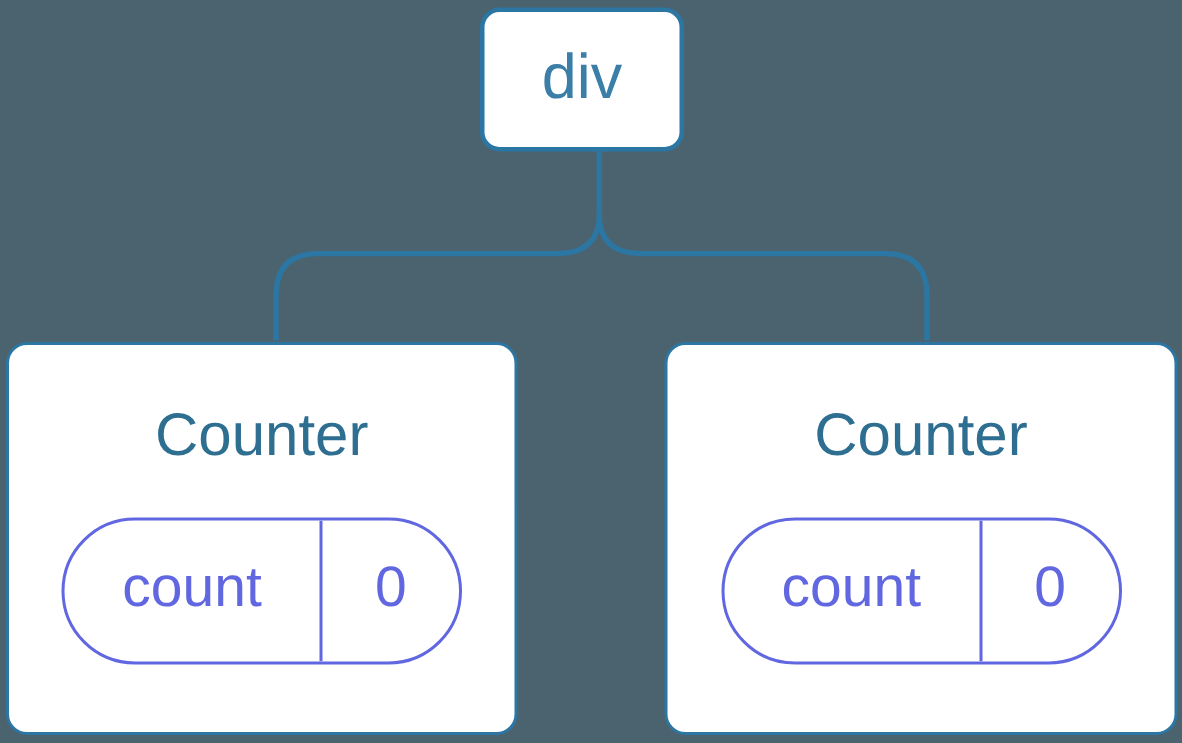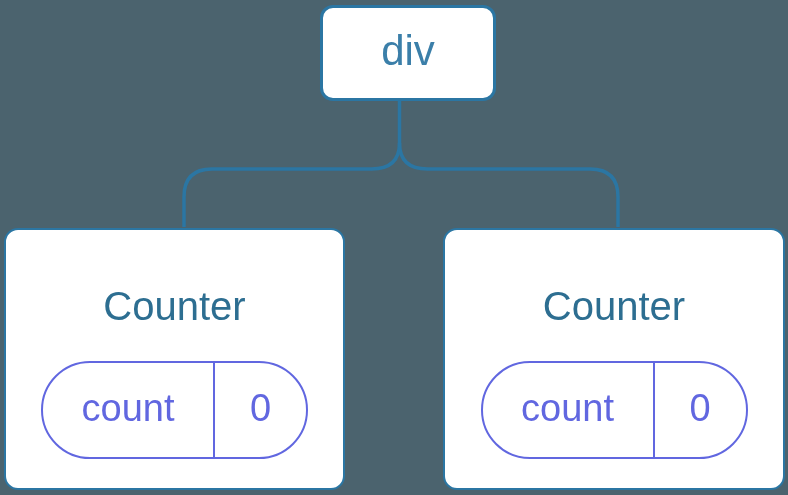--- a/index.html
+++ b/index.html
@@ -34,21 +34,21 @@
     fill: none;
     stroke: var(--connector);
     stroke-width: 3.5px;
   }
   .node {
     position: absolute;
     background: var(--node-bg);
   }
   .root-node {
     left: 320px; top: 5px;
-    width: 176px; height: 96px;
+    width: 136px; height: 96px;
     border: 3px solid var(--node-border);
     border-radius: 13px;
     display: flex;
     align-items: center;
     justify-content: center;
   }
   .root-label {
     color: var(--root-label);
     font-size: 42px;
     line-height: 1;
@@ -59,21 +59,21 @@
     height: 262px;
     border: 2.5px solid var(--node-border);
     border-radius: 14px;
     display: flex;
     flex-direction: column;
     align-items: center;
   }
   .card-left  { left: 4px;   width: 341px; }
   .card-right { left: 443px; width: 342px; }
   .component-name {
-    margin-top: 53px;
+    margin-top: 37px;
     color: var(--component-label);
     font-size: 40px;
     line-height: 46px;
   }
   .state-pill {
     margin-top: 32px;
     width: 267px;
     height: 98px;
     border: 2px solid var(--state-accent);
     border-radius: 49px;

